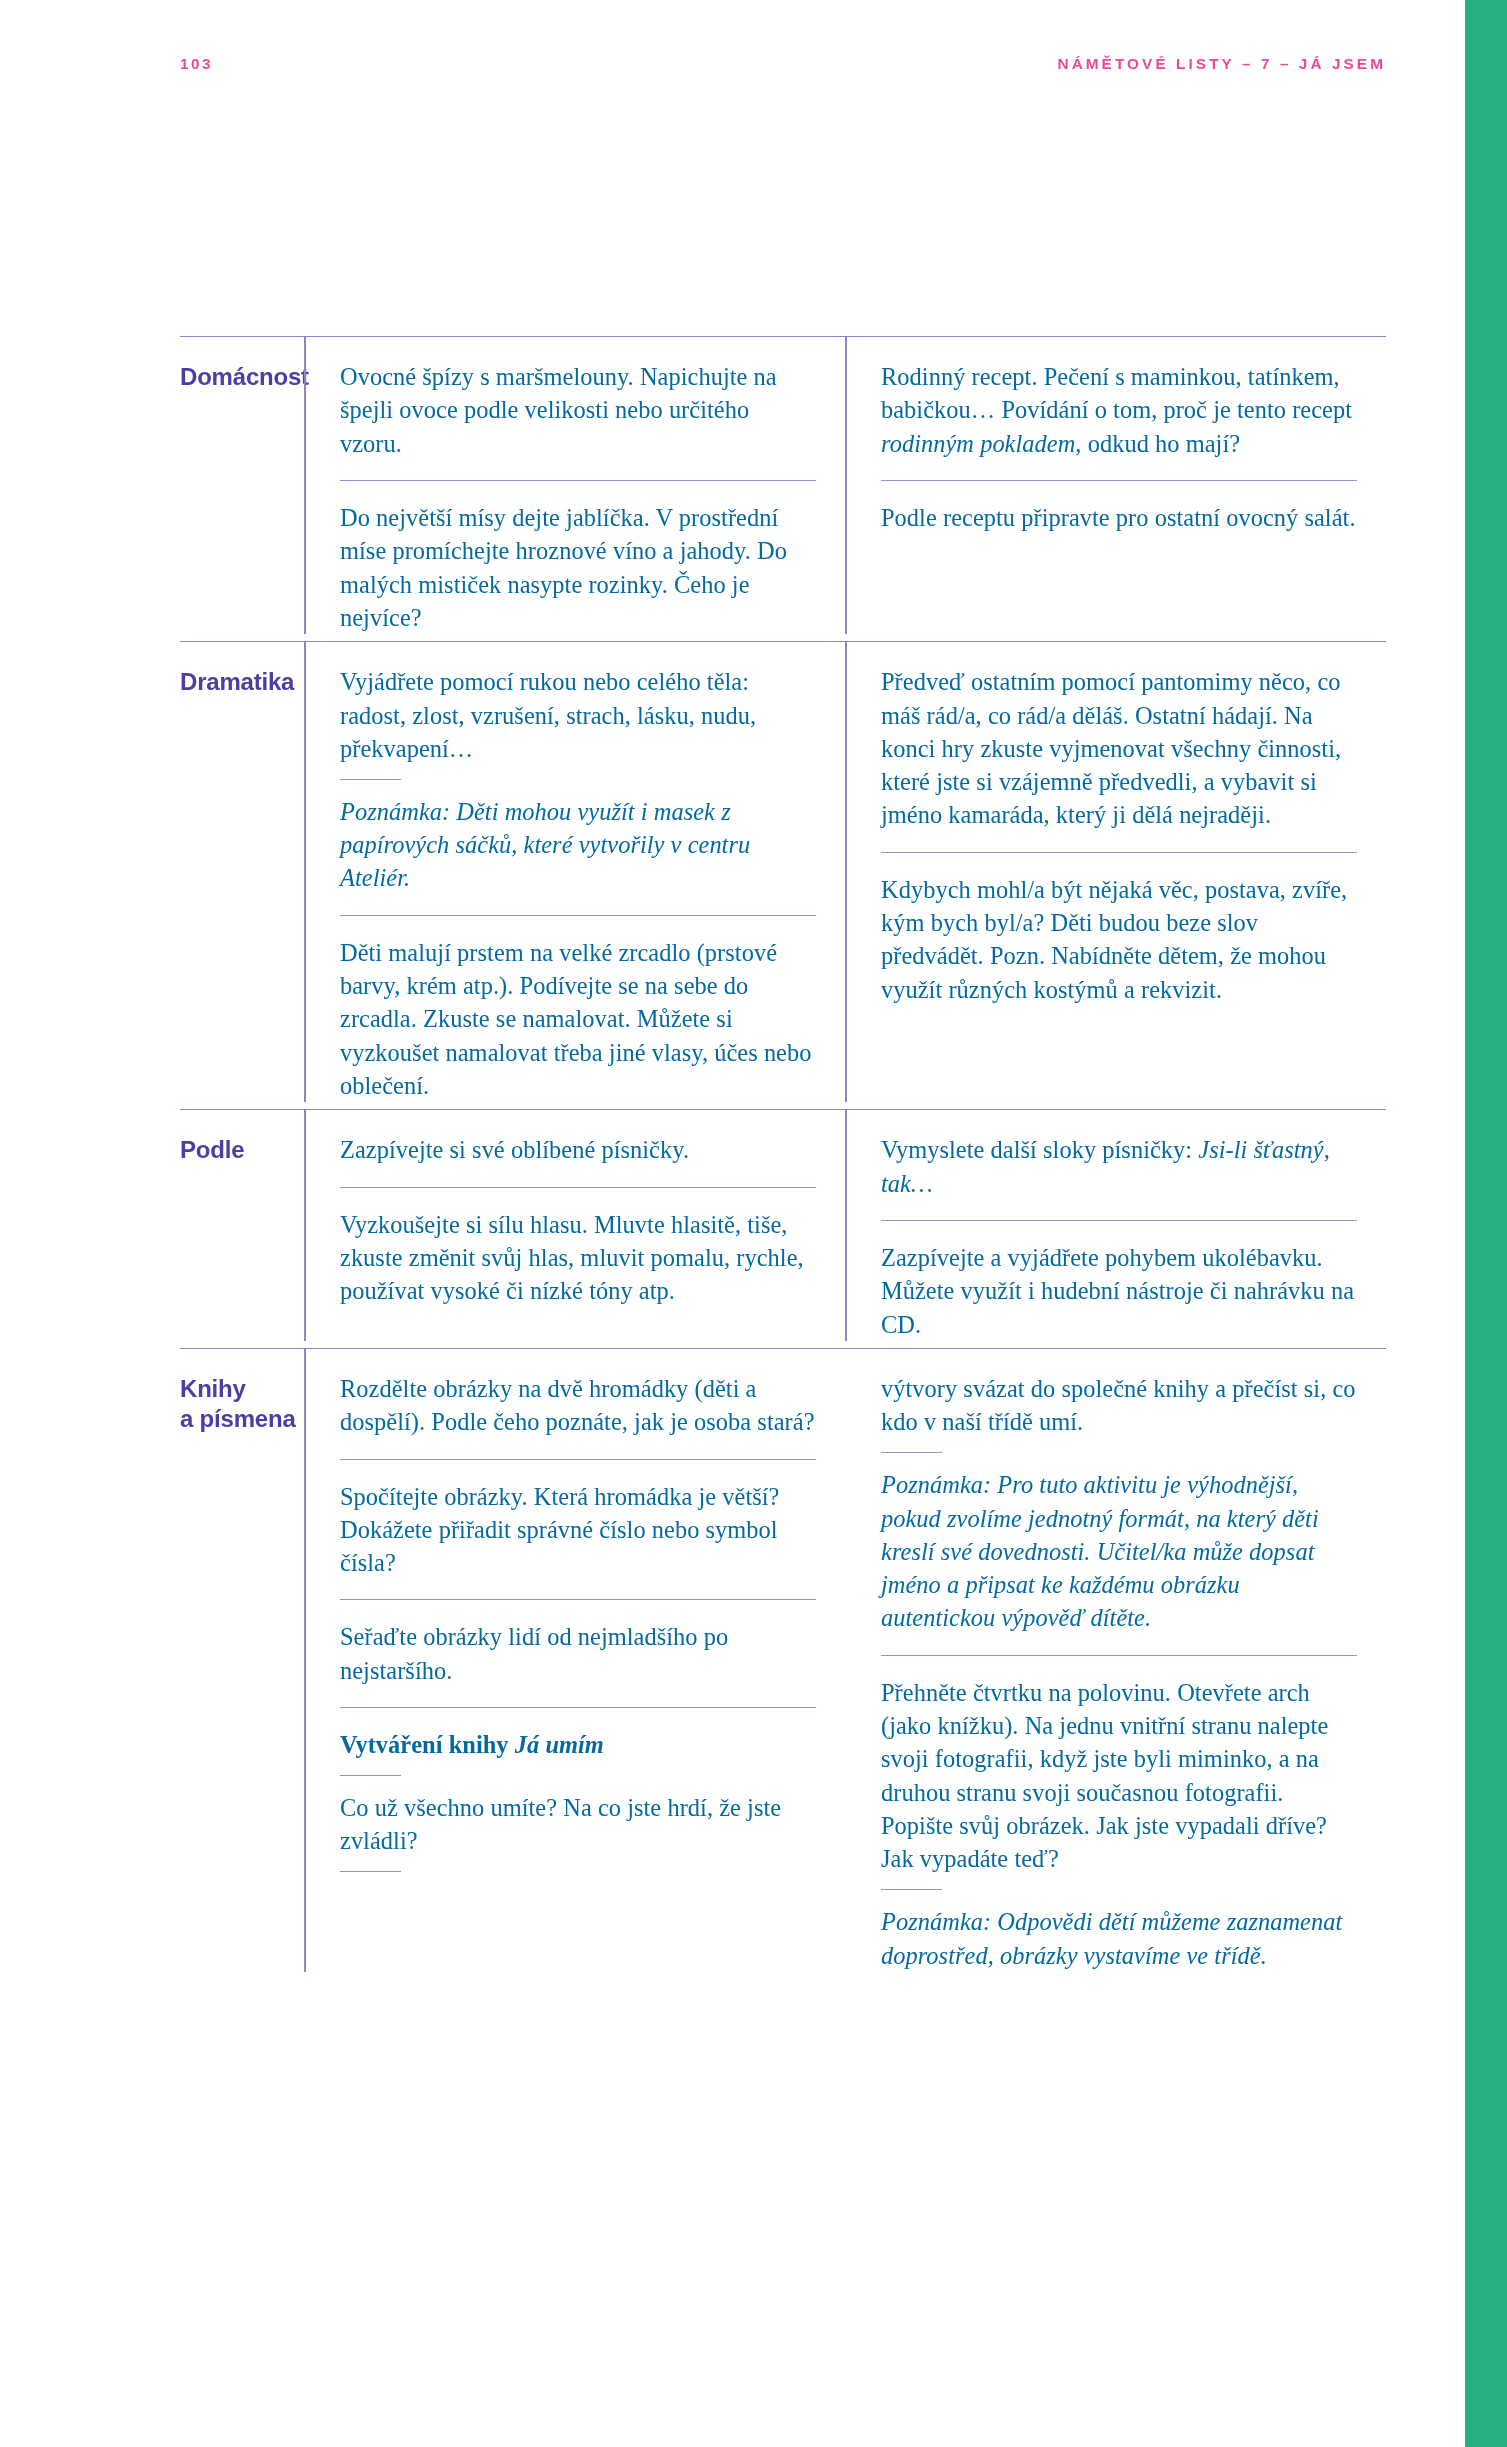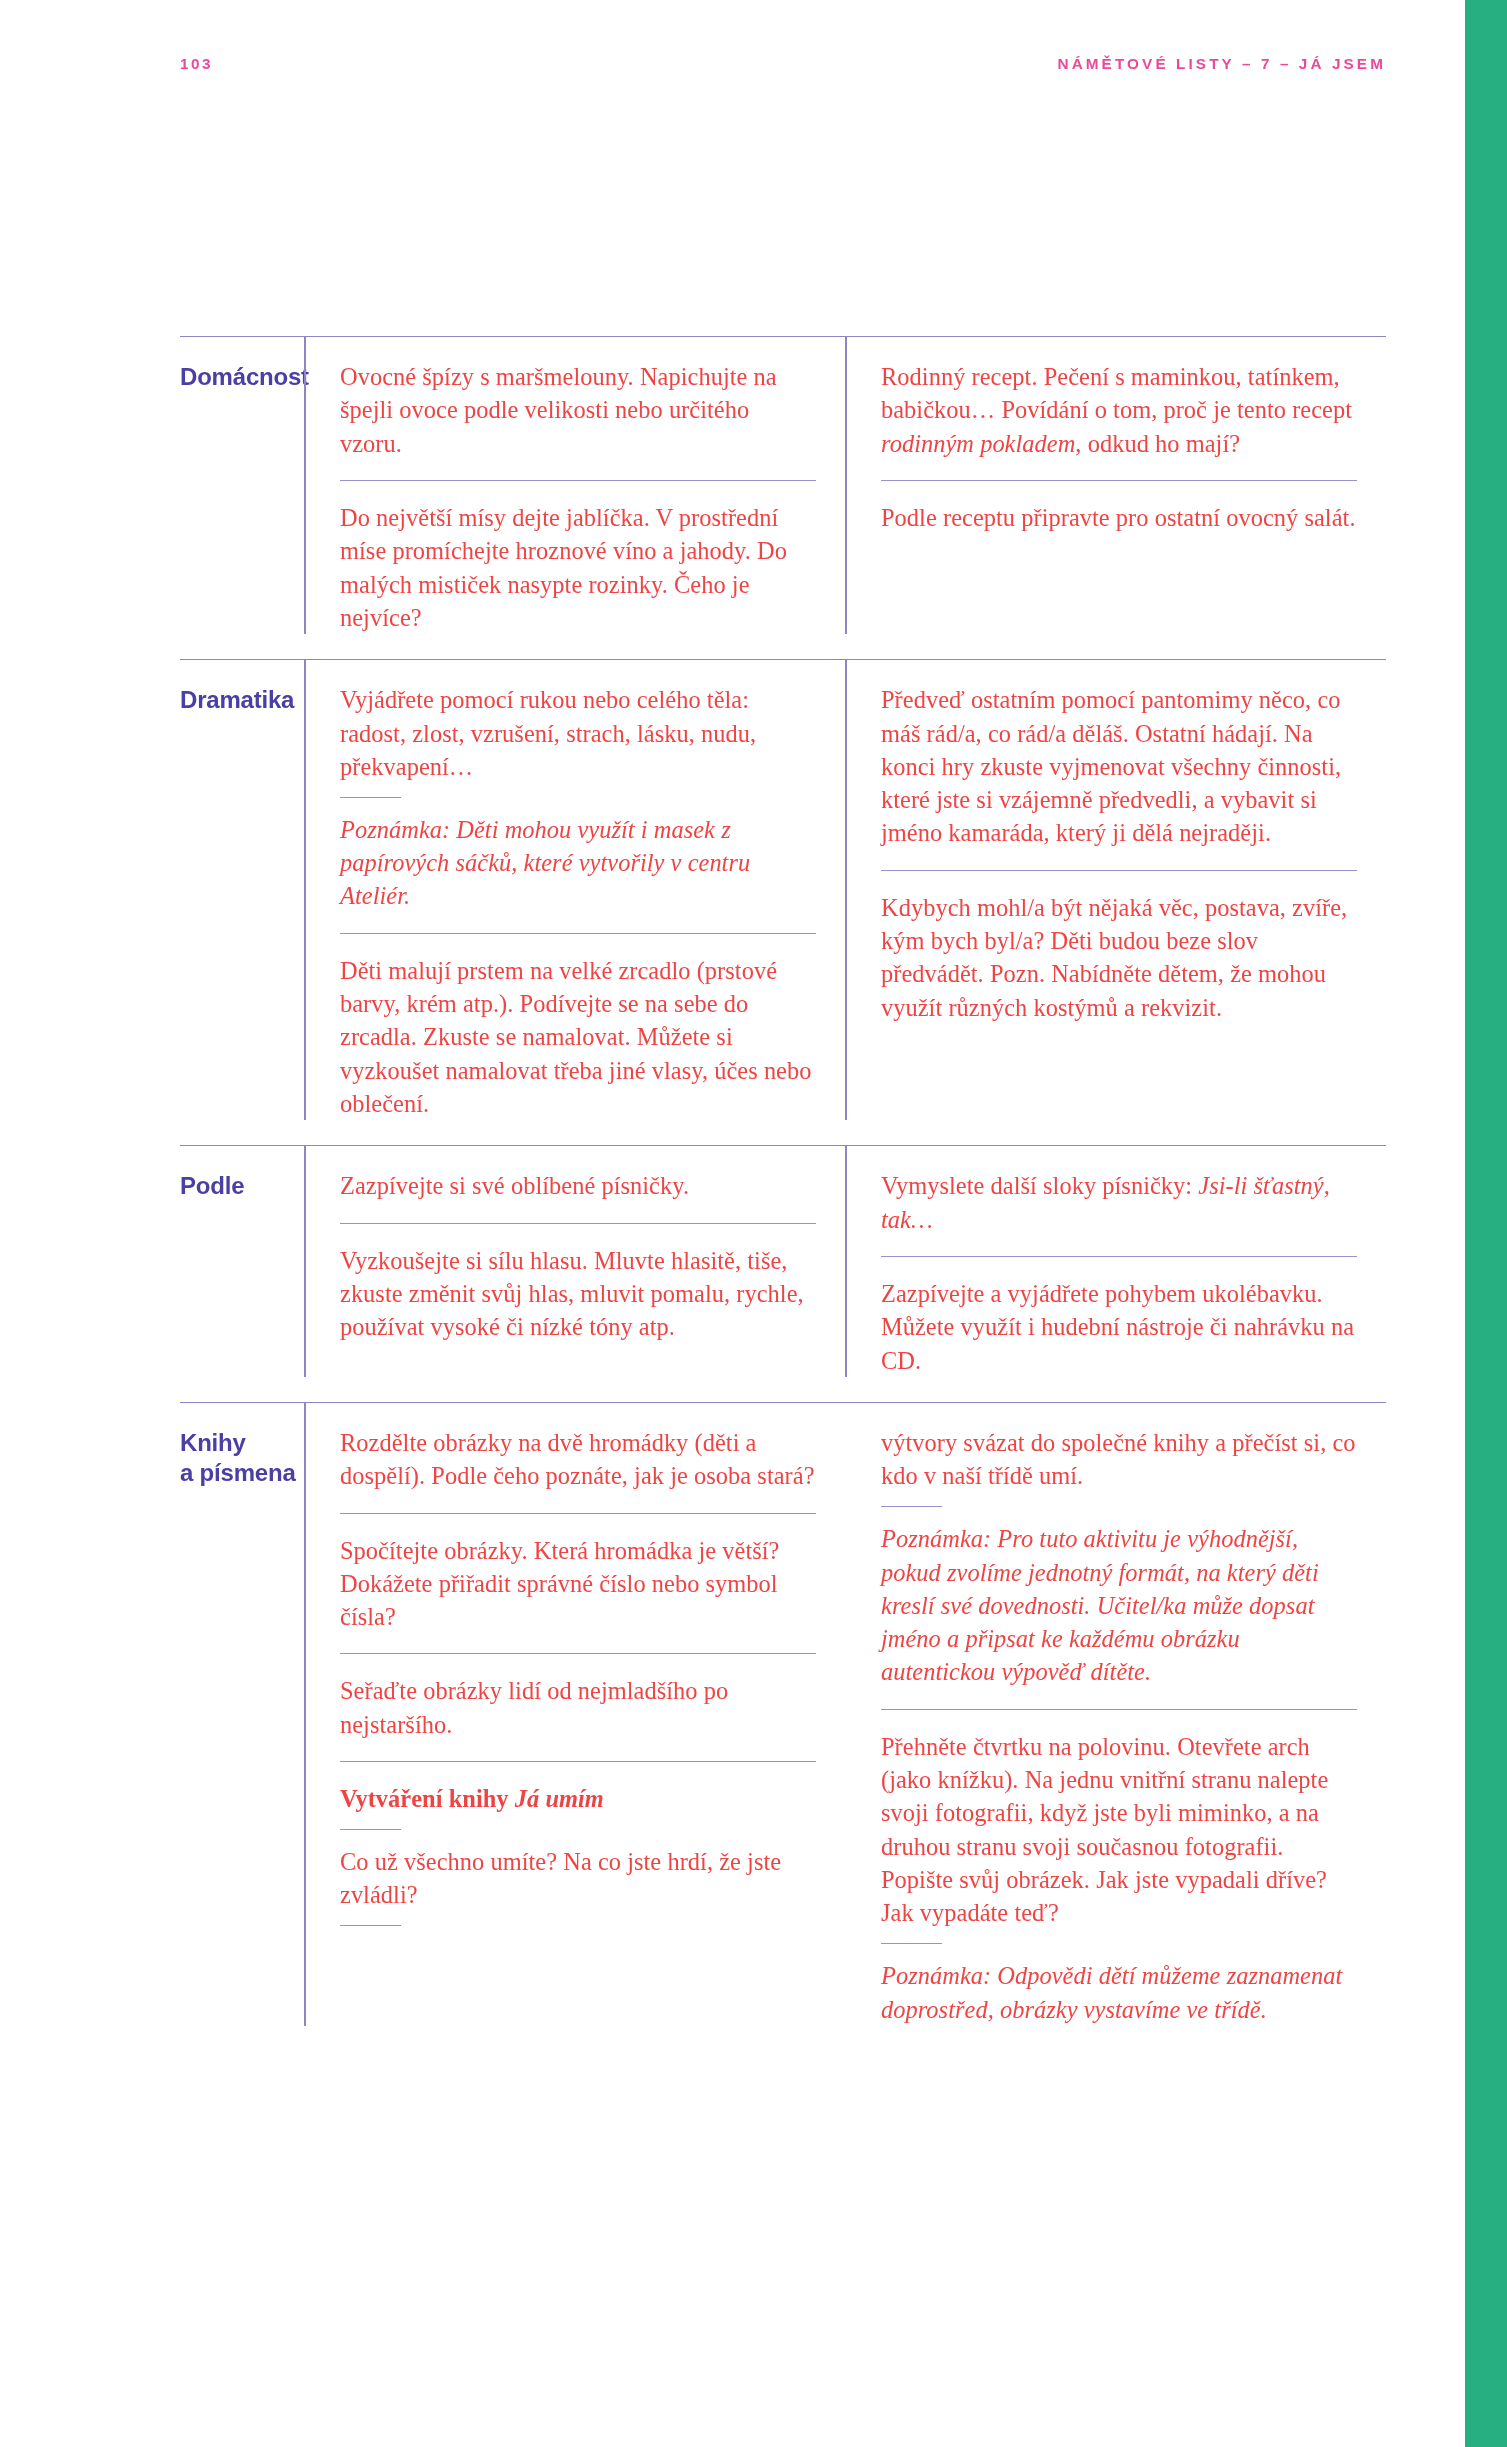--- a/index.html
+++ b/index.html
@@ -57,21 +57,21 @@
     width: 1206px;
   }
 
   .section {
     position: relative;
     border-top: 1.9px solid #8d85c4;
     padding-top: 23px;
     display: flex;
     align-items: flex-start;
   }
-  .section + .section { margin-top: 25px; }
+  .section + .section { margin-top: 7px; }
 
   
   .cat-label {
     width: 124px;
     flex: 0 0 124px;
     color: #4a3fa5;
     font-family: "Liberation Sans", "DejaVu Sans", sans-serif;
     font-weight: 700;
     font-size: 24px;
     line-height: 1.24;
@@ -100,21 +100,21 @@
     position: absolute;
     left: 0;
     top: -23px;
     bottom: 0;
     width: 1.9px;
     background: #8d85c4;
   }
 
   
   .blk {
-    color: #ef4444;
+    color: #0369a1;
     font-size: 24.4px;
     line-height: 1.365;
     letter-spacing: 0.05px;
   }
 
   .blk.italic { font-style: italic; }
   .blk.bold   { font-weight: 700; }
   .blk i      { font-style: italic; }
   .blk .bi    { font-weight: 700; font-style: italic; }
 

